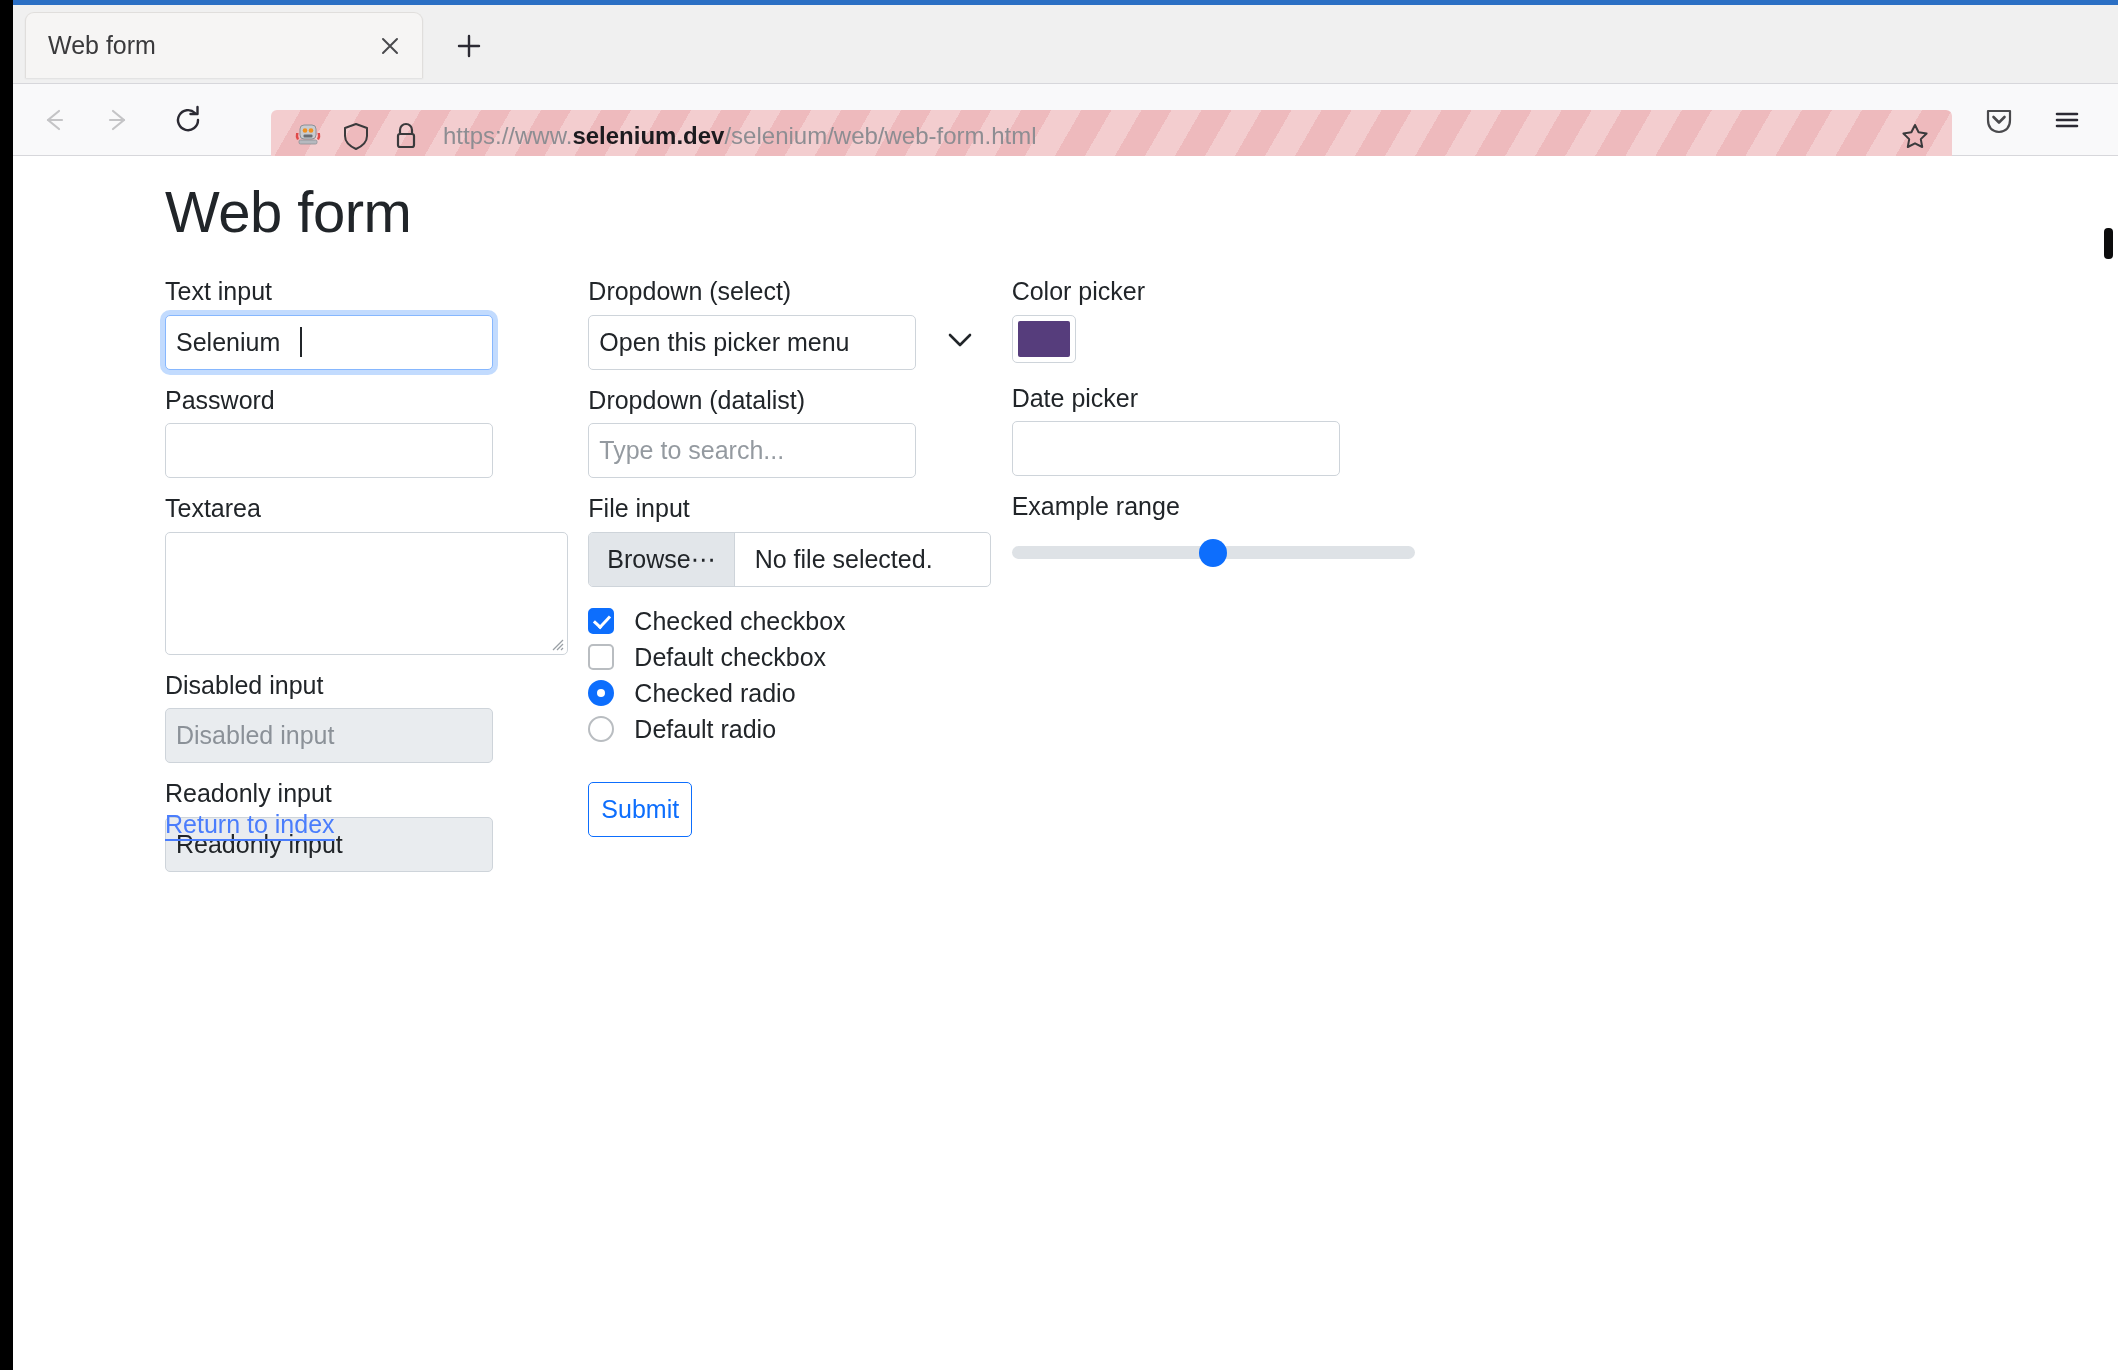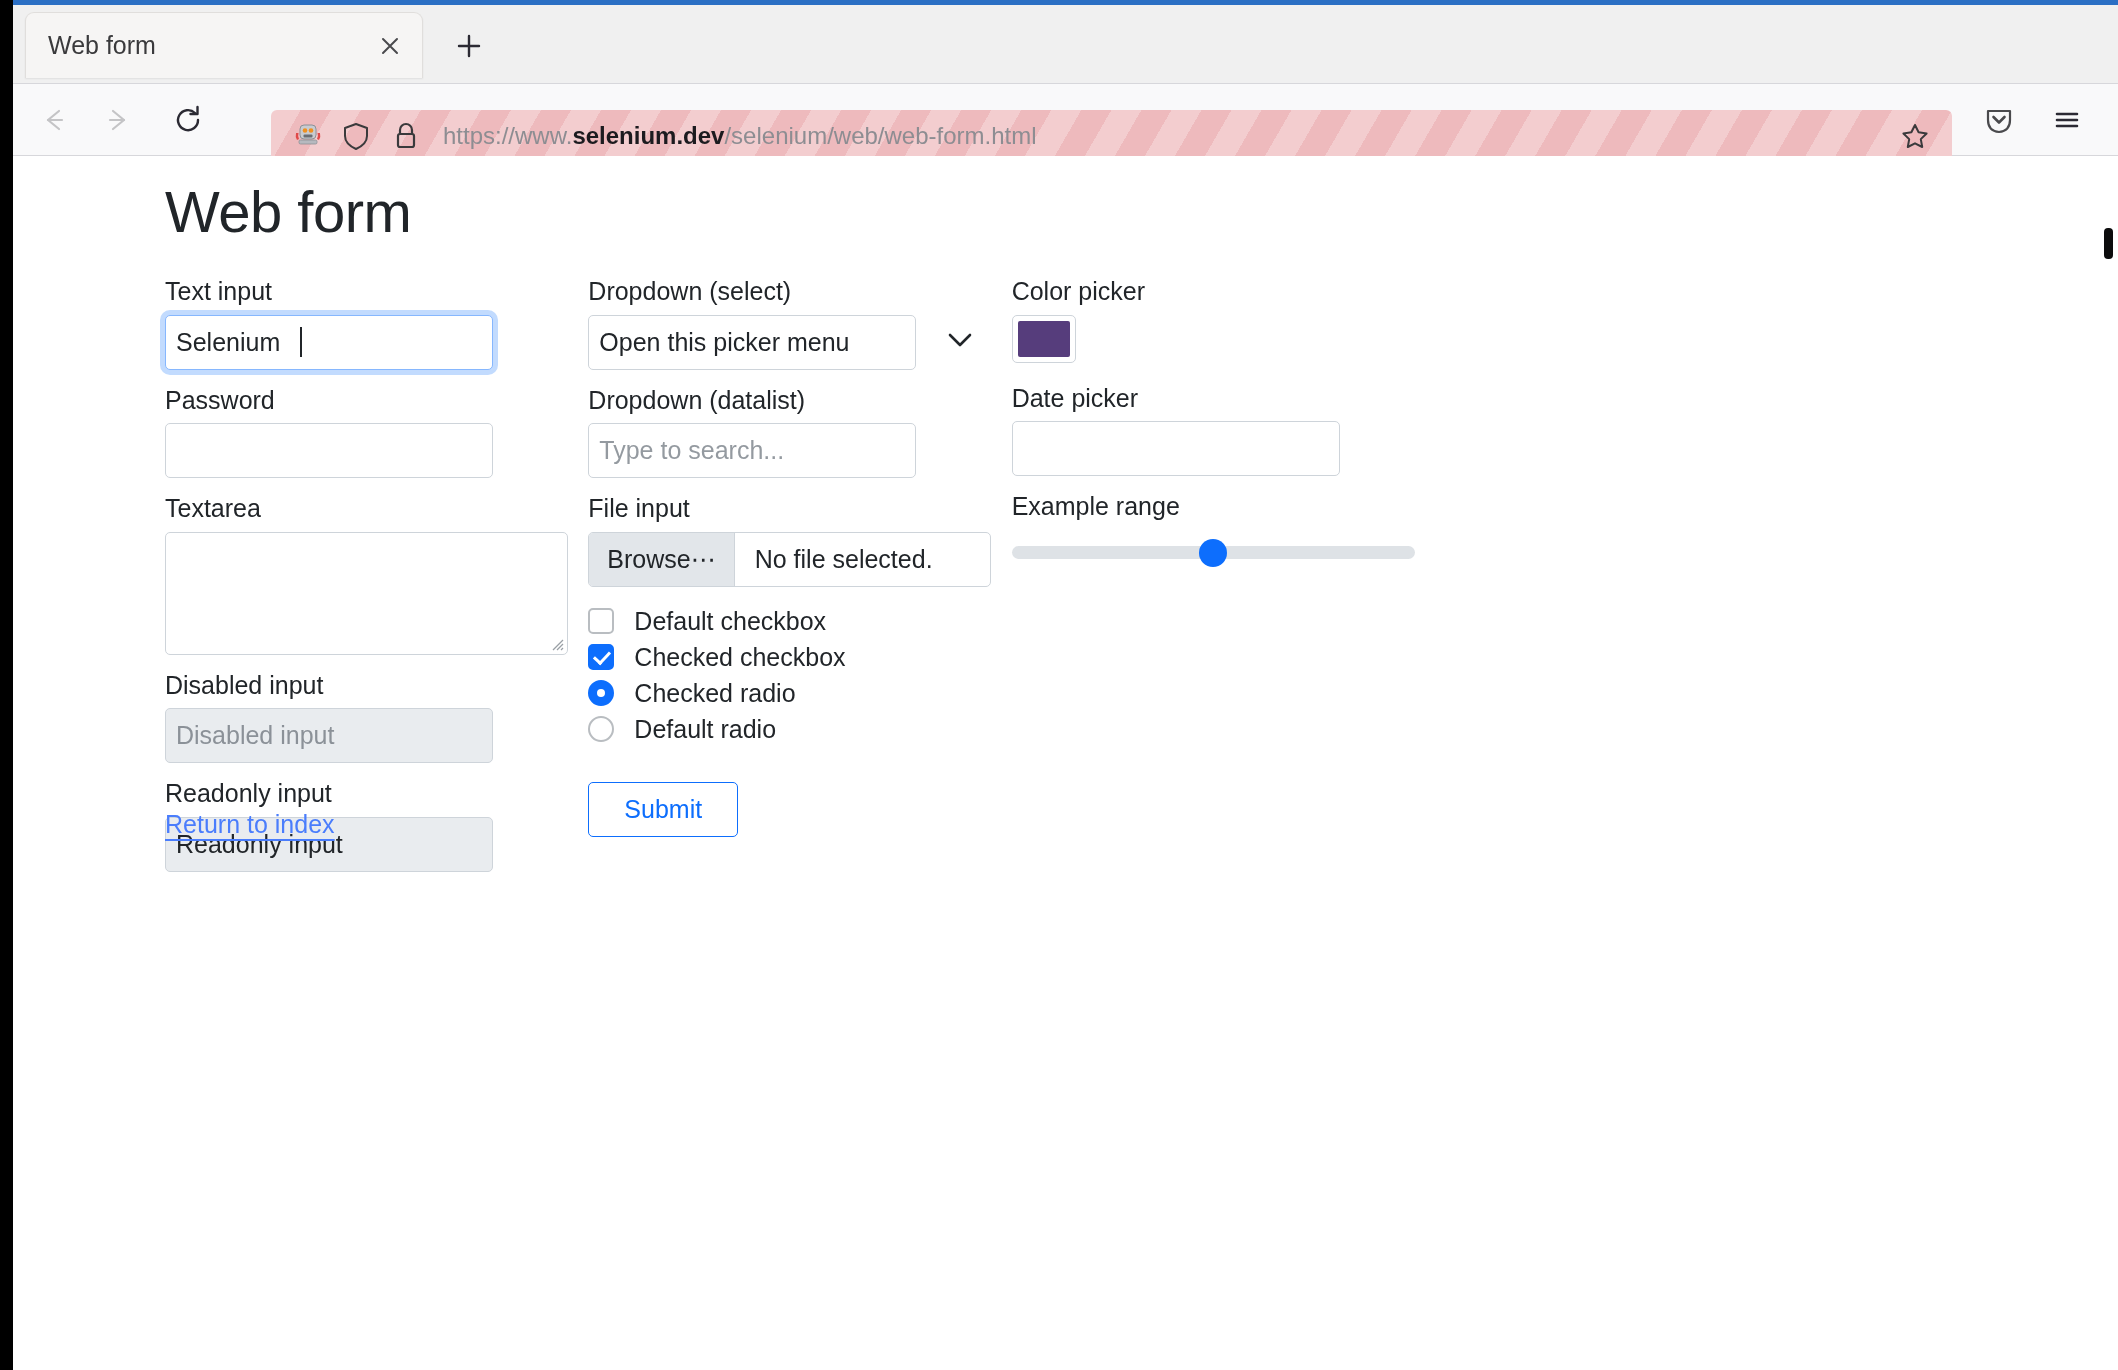--- a/index.html
+++ b/index.html
@@ -288,21 +288,21 @@
     width: 8px; height: 8px;
     border-radius: 50%;
     background: #fff;
   }
   .check-label { font-size: 25px; color: #212529; }
 
   #submit-button {
     margin-top: 34px;
     display: inline-flex; align-items: center; justify-content: center;
     height: 55px;
-    padding: 0 35px;
+    padding: 0 12px;
     border: 1px solid #0d6efd;
     border-radius: 5px;
     background: #fff;
     color: #0d6efd;
     font-size: 25px;
     font-family: "Liberation Sans", sans-serif;
   }
 
   #color-swatch-wrap {
     width: 64px; height: 48px;
@@ -542,27 +542,27 @@
               <div class="label">File input</div>
               <div class="file-wrap">
                 <span class="file-btn">Browse⋯</span>
                 <span class="file-name">No file selected.</span>
               </div>
             </div>
 
             <div style="margin-top:14px">
 
               <div class="check-row">
+                <span class="box checked"></span>
+                <span class="check-label">Checked checkbox</span>
+              </div>
+
+              <div class="check-row">
                 <span class="box"></span>
                 <span class="check-label">Default checkbox</span>
-              </div>
-
-              <div class="check-row">
-                <span class="box checked"></span>
-                <span class="check-label">Checked checkbox</span>
               </div>
 
               <div class="check-row">
                 <span class="radio checked"></span>
                 <span class="check-label">Checked radio</span>
               </div>
 
               <div class="check-row">
                 <span class="radio"></span>
                 <span class="check-label">Default radio</span>

